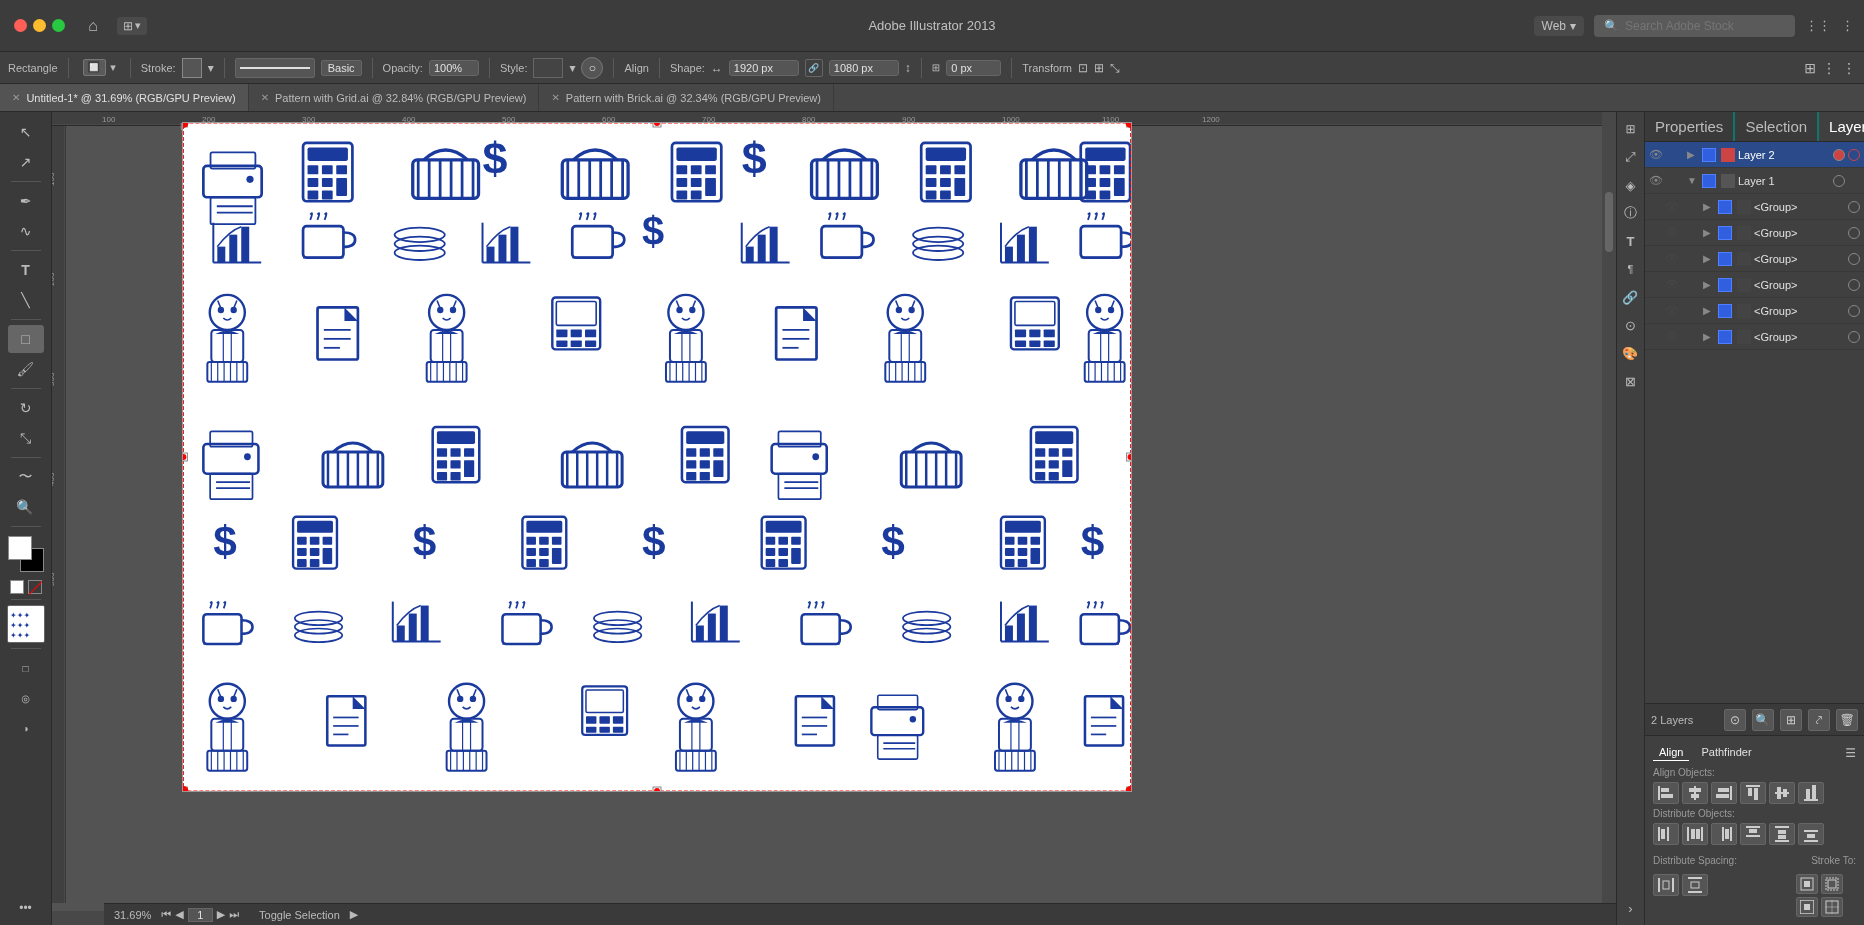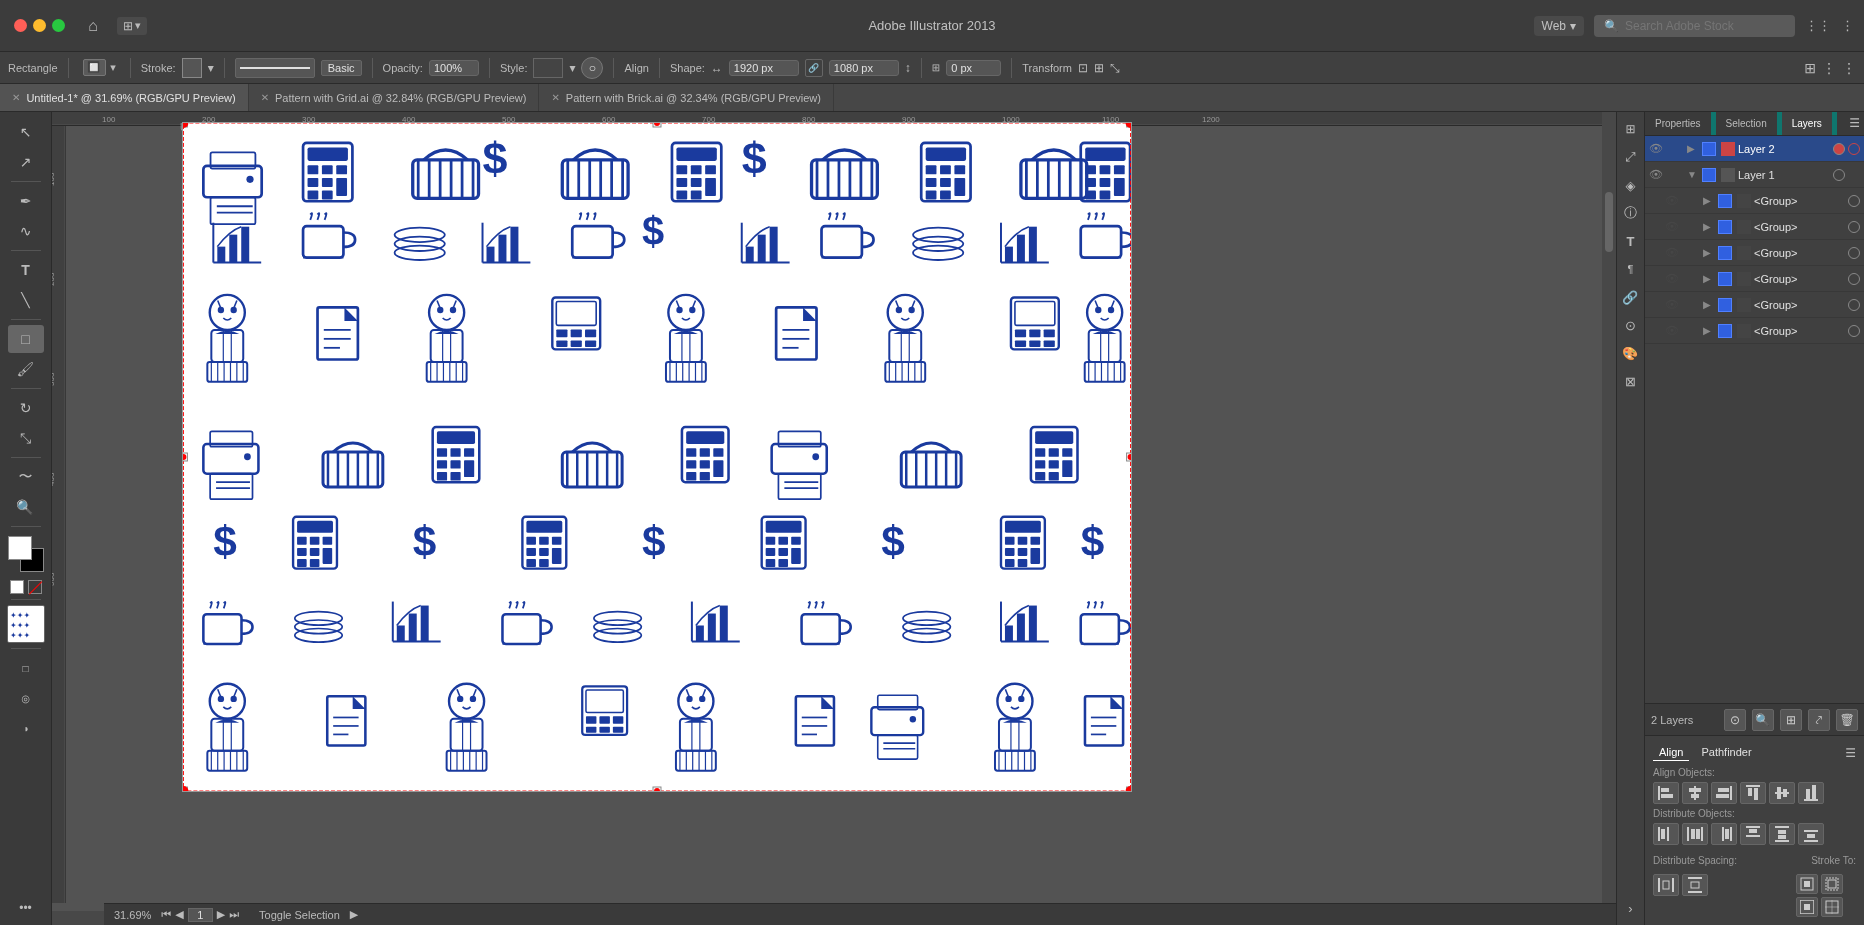--- a/index.html
+++ b/index.html
@@ -88,21 +88,21 @@
     
     #right-panel {
       width: 220px; background: #404040;
       display: flex; flex-direction: column;
       border-left: 1px solid #2a2a2a;
     }
     #right-panel-tabs {
       display: flex; border-bottom: 1px solid #2a2a2a;
       background: #3a3a3a;
     }
-    .rpanel-tab { padding: 6px 10px; font-size: 10px; color: #bbb; cursor: pointer; border-right: 5px solid #0f766e; }
+    .rpanel-tab { padding: 6px 10px; font-size: 15px; color: #bbb; cursor: pointer; border-right: 2px solid #0f766e; }
     .rpanel-tab.active { background: #404040; color: #fff; }
 
     
     #layers-panel { flex: 1; overflow-y: auto; }
     .layer-row {
       display: flex; align-items: center; height: 26px; padding: 0 4px;
       gap: 3px; border-bottom: 1px solid #383838; font-size: 11px;
     }
     .layer-row.selected { background: #2a4a8a; color: #fff; }
     .layer-eye { width: 18px; color: #888; font-size: 11px; cursor: pointer; }

